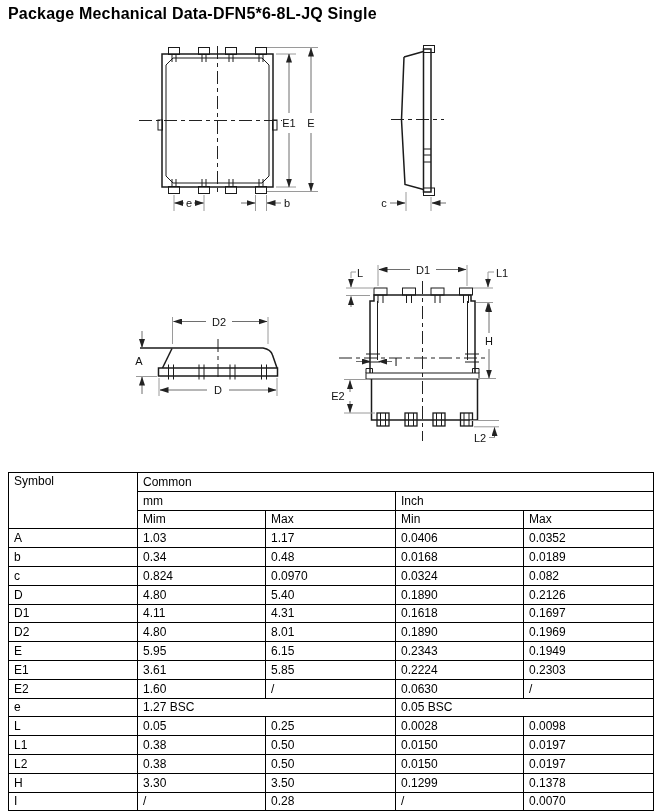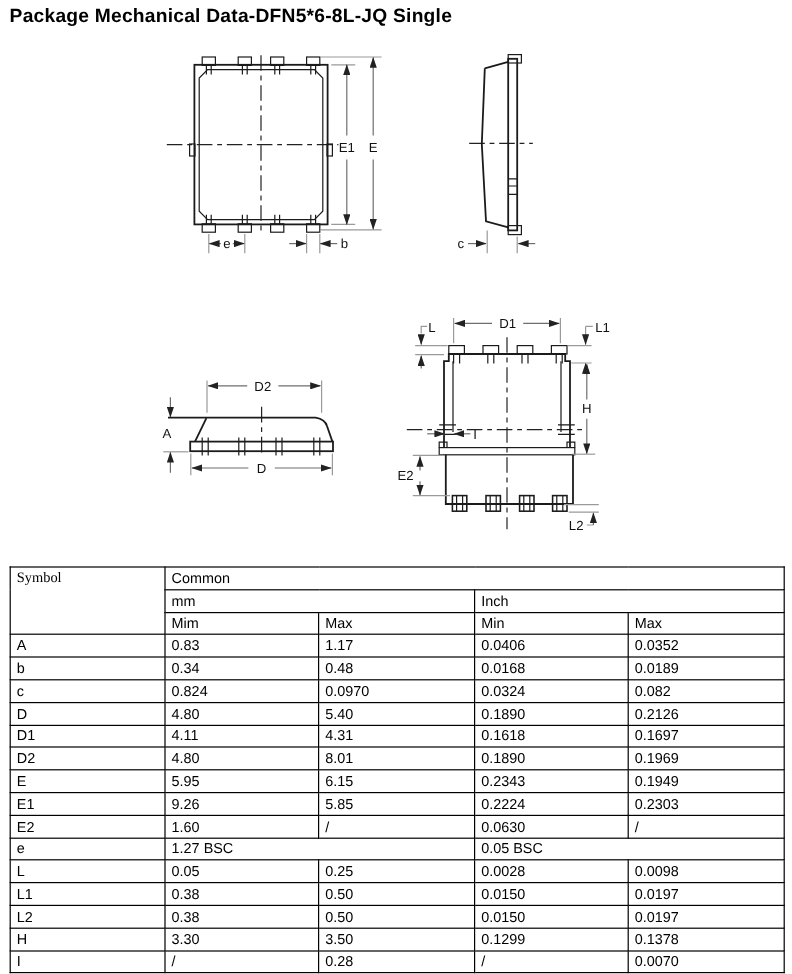--- a/index.html
+++ b/index.html
@@ -210,36 +210,36 @@
 <table class="spec">
   <colgroup>
       <col class="c0">
       <col class="c1">
       <col class="c2">
       <col class="c3">
       <col class="c4">
     </colgroup>
   <tbody>
     <tr>
-      <td rowspan="3" style="vertical-align:top;padding-top:1px;font-family:Liberation Serif, serif;">Symbol</td>
+      <td rowspan="3" style="vertical-align:top;padding-top:1px;">Symbol</td>
       <td colspan="4">Common</td>
     </tr>
     <tr>
       <td colspan="2">mm</td>
       <td colspan="2">Inch</td>
     </tr>
     <tr>
       <td>Mim</td>
       <td>Max</td>
       <td>Min</td>
       <td>Max</td>
     </tr>
     <tr>
       <td>A</td>
-      <td>0.83</td>
+      <td>1.03</td>
       <td>1.17</td>
       <td>0.0406</td>
       <td>0.0352</td>
     </tr>
     <tr>
       <td>b</td>
       <td>0.34</td>
       <td>0.48</td>
       <td>0.0168</td>
       <td>0.0189</td>
@@ -274,21 +274,21 @@
     </tr>
     <tr>
       <td>E</td>
       <td>5.95</td>
       <td>6.15</td>
       <td>0.2343</td>
       <td>0.1949</td>
     </tr>
     <tr>
       <td>E1</td>
-      <td>9.26</td>
+      <td>3.61</td>
       <td>5.85</td>
       <td>0.2224</td>
       <td>0.2303</td>
     </tr>
     <tr>
       <td>E2</td>
       <td>1.60</td>
       <td>/</td>
       <td>0.0630</td>
       <td>/</td>

